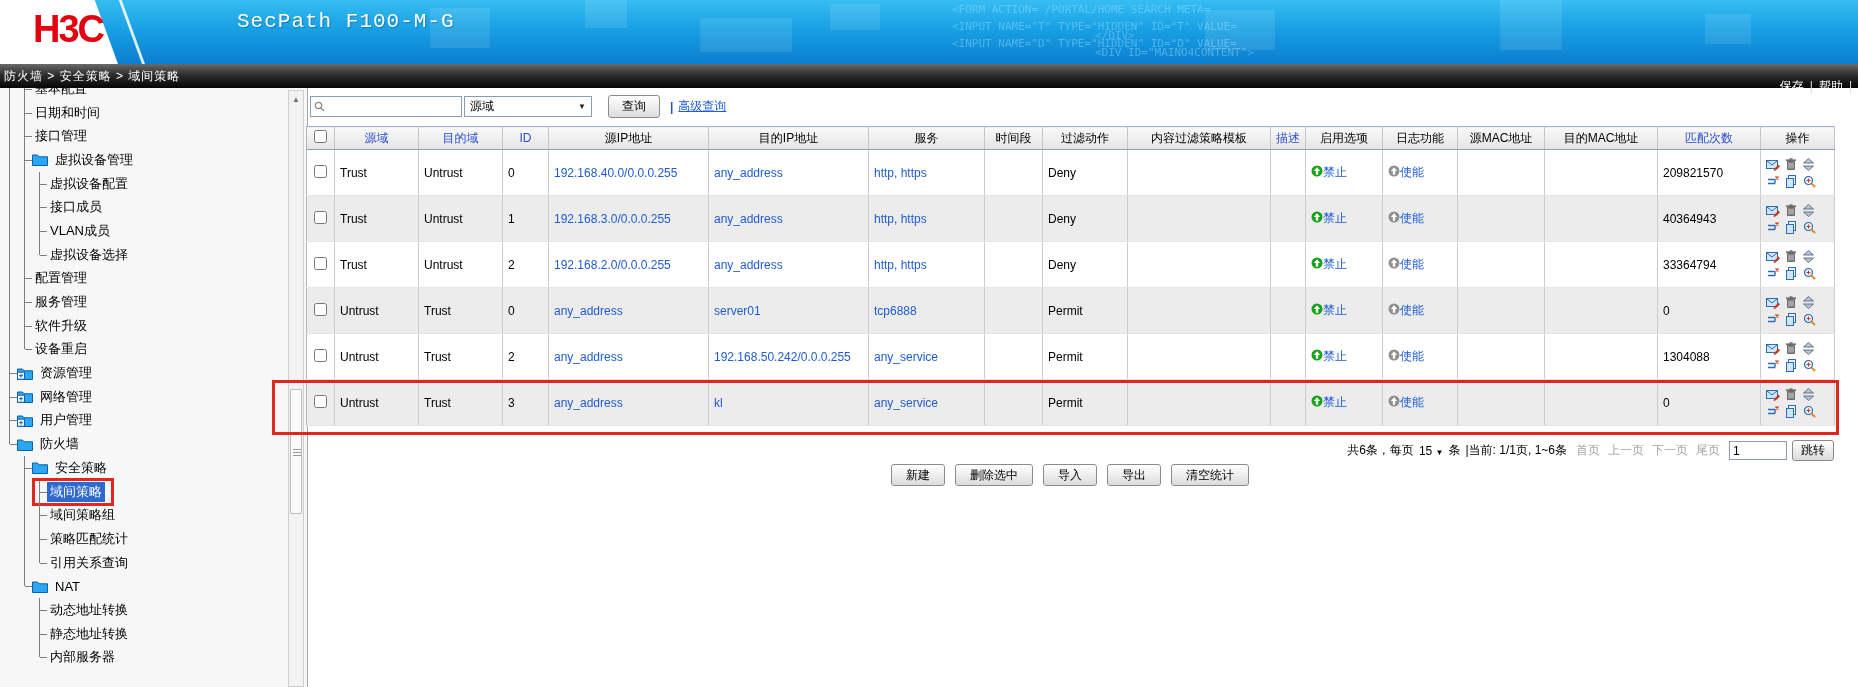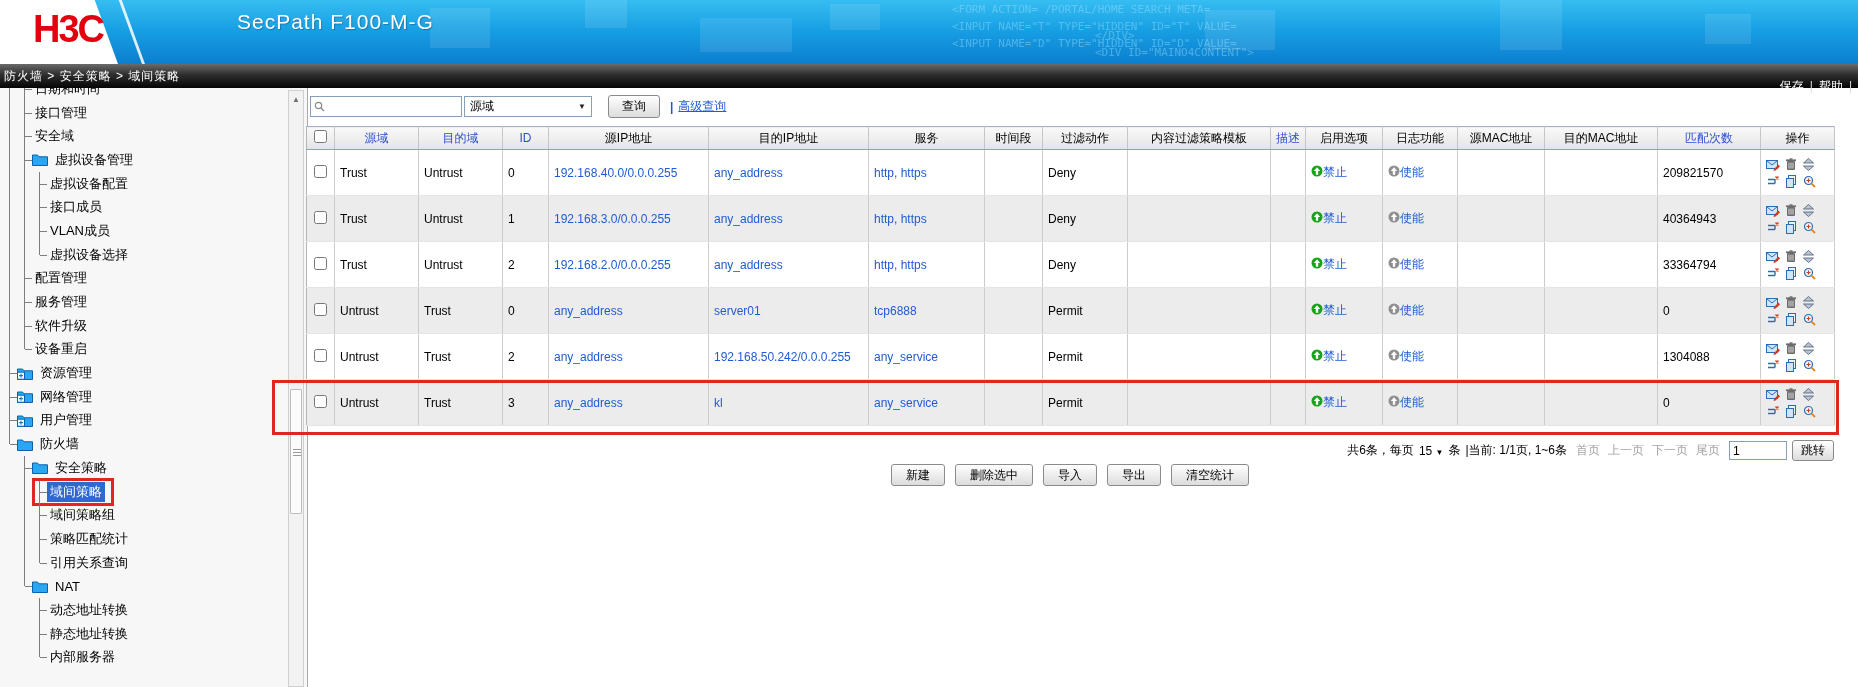--- a/index.html
+++ b/index.html
@@ -14,21 +14,21 @@
   .wm1 { left:952px; top:1px; }
   .wm2 { left:1095px; top:27px; }
   .blk { position:absolute; background:rgba(255,255,255,.10); }
   .logo-plate { position:absolute; left:-14px; top:0; width:132px; height:64px; background:#fff;
     transform:skewX(20deg); transform-origin:bottom left; }
   .logo-line { position:absolute; left:142px; top:0; width:3px; height:64px; background:rgba(255,255,255,.85);
     transform:skewX(20deg); transform-origin:bottom left; }
   .logo { position:absolute; left:12px; top:8px; font-size:38px; font-weight:bold; letter-spacing:-2px;
     color:#e3000f; font-family:"Liberation Sans", sans-serif;margin-left:21px; }
   .product { position:absolute; left:237px; top:10px; color:#fff; font-size:21px; letter-spacing:1px;
-    font-family:Liberation Sans, sans-serif; text-shadow:1px 1px 1px rgba(0,0,0,.25); }
+    font-family:Liberation Mono, monospace; text-shadow:1px 1px 1px rgba(0,0,0,.25); }
 
   
   .crumbbar { position:absolute; left:0; top:64px; width:1858px; height:24px;
     background:linear-gradient(180deg,#6a6a6a 0%,#2e2e2e 45%,#050505 100%);
     color:#fff; font-size:12px; display:flex; align-items:center; }
   .crumb { padding-left:4px; letter-spacing:1px; }
   .crumb-right { position:absolute; right:6px; display:flex; gap:6px; align-items:center;margin-top:20px; }
   .crumb-link { color:#fff; cursor:pointer; }
   .crumb-sep { color:#ddd; }
 
@@ -138,31 +138,31 @@
   </span>
 </div>
 
 <div class="main">
 
   <div class="sidebar">
     <div class="tree" id="tree">
         <div class="s-item">
           <span class="t-guide on"></span>
           <span class="t-stub"></span>
+          <span class="s-label">基本配置</span>
+        </div>
+        <div class="s-item">
+          <span class="t-guide on"></span>
+          <span class="t-stub"></span>
           <span class="s-label">日期和时间</span>
         </div>
         <div class="s-item">
           <span class="t-guide on"></span>
           <span class="t-stub"></span>
           <span class="s-label">接口管理</span>
-        </div>
-        <div class="s-item">
-          <span class="t-guide on"></span>
-          <span class="t-stub"></span>
-          <span class="s-label">安全域</span>
         </div>
         <div class="s-item">
           <span class="t-guide on"></span>
           <span class="t-stub"></span>
           <span class="f-ico"><svg width="16" height="13" viewBox="0 0 16 13">
               <path d="M0.5 12.5 V2 h5 l1.5 1.8 h8.5 v8.7 Z" fill="#2aa6f3" stroke="#0b62ab"></path>
             </svg></span>
           <span class="s-label">虚拟设备管理</span>
         </div>
         <div class="s-item">

